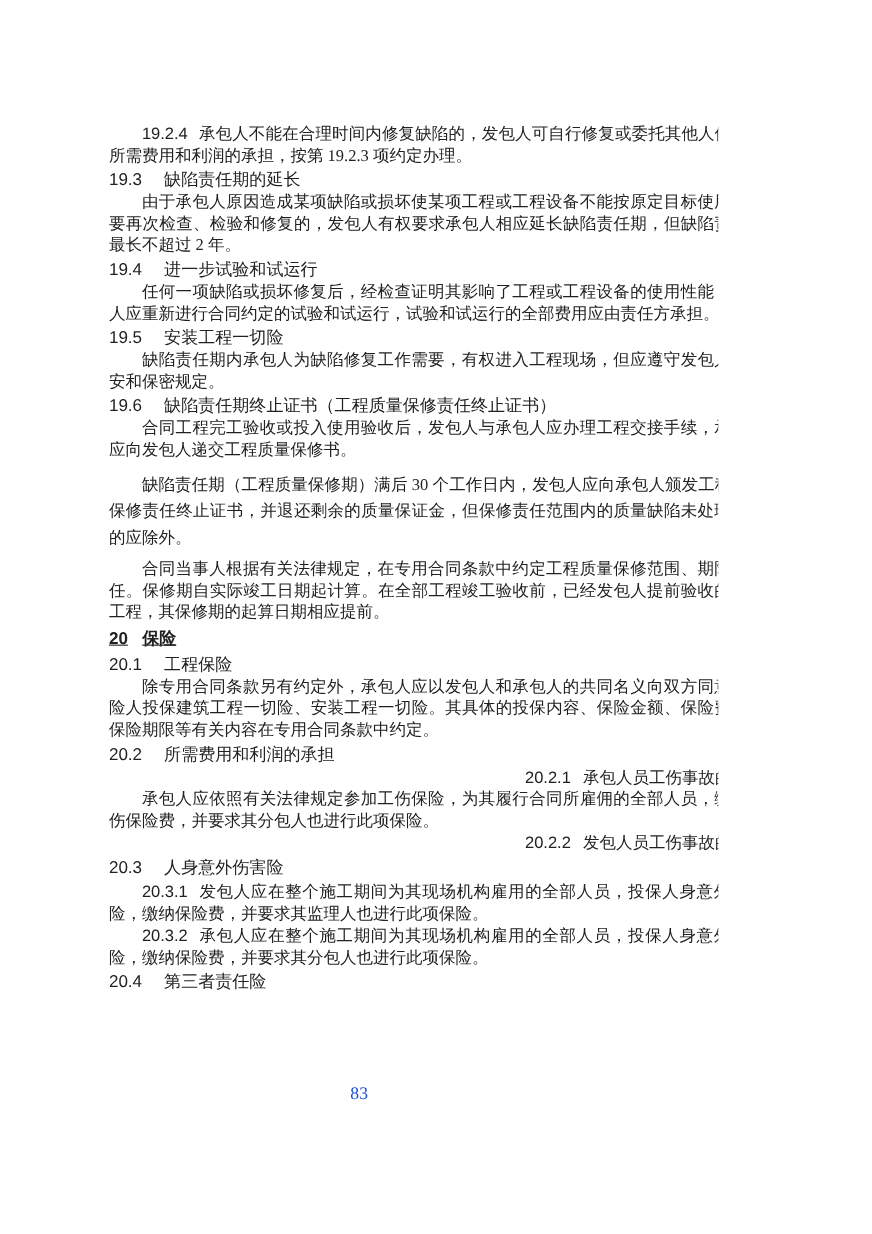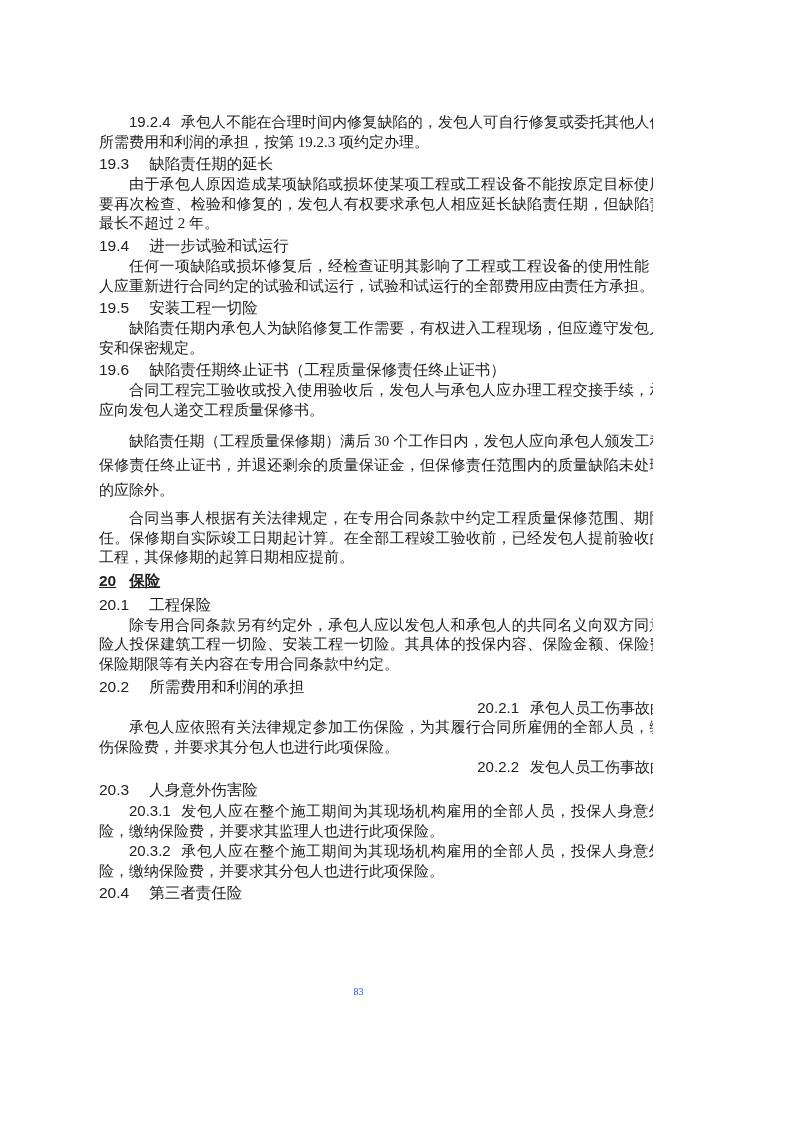--- a/index.html
+++ b/index.html
@@ -61,24 +61,23 @@
   .blk.p.loose {
     line-height: 24.5px;
     margin: 8px 0 7px 0;
   }
   .page-number {
     position: absolute;
     top: 986px;
     left: 0;
     width: 100%;
     text-align: center;
-    font-size: 10px;
+    font-size: 16px;
     font-family: "Liberation Serif", "DejaVu Serif", serif;
     color: #1d4ed8;
-    padding-left: 32px;
   }
 </style>
 </head>
 <body>
 
 <div class="page">
   <div class="content">
       <p class="blk pnum"><span class="num">19.2.4</span><span>承包人不能在合理时间内修复缺陷的，发包人可自行修复或委托其他人修复，所需费用和利润的承担，按第 19.2.3 项约定办理。</span></p>
       <div class="blk h2"><span class="num">19.3</span><span class="title">缺陷责任期的延长</span></div>
       <p class="blk p">由于承包人原因造成某项缺陷或损坏使某项工程或工程设备不能按原定目标使用而需要再次检查、检验和修复的，发包人有权要求承包人相应延长缺陷责任期，但缺陷责任期最长不超过 2 年。</p>

